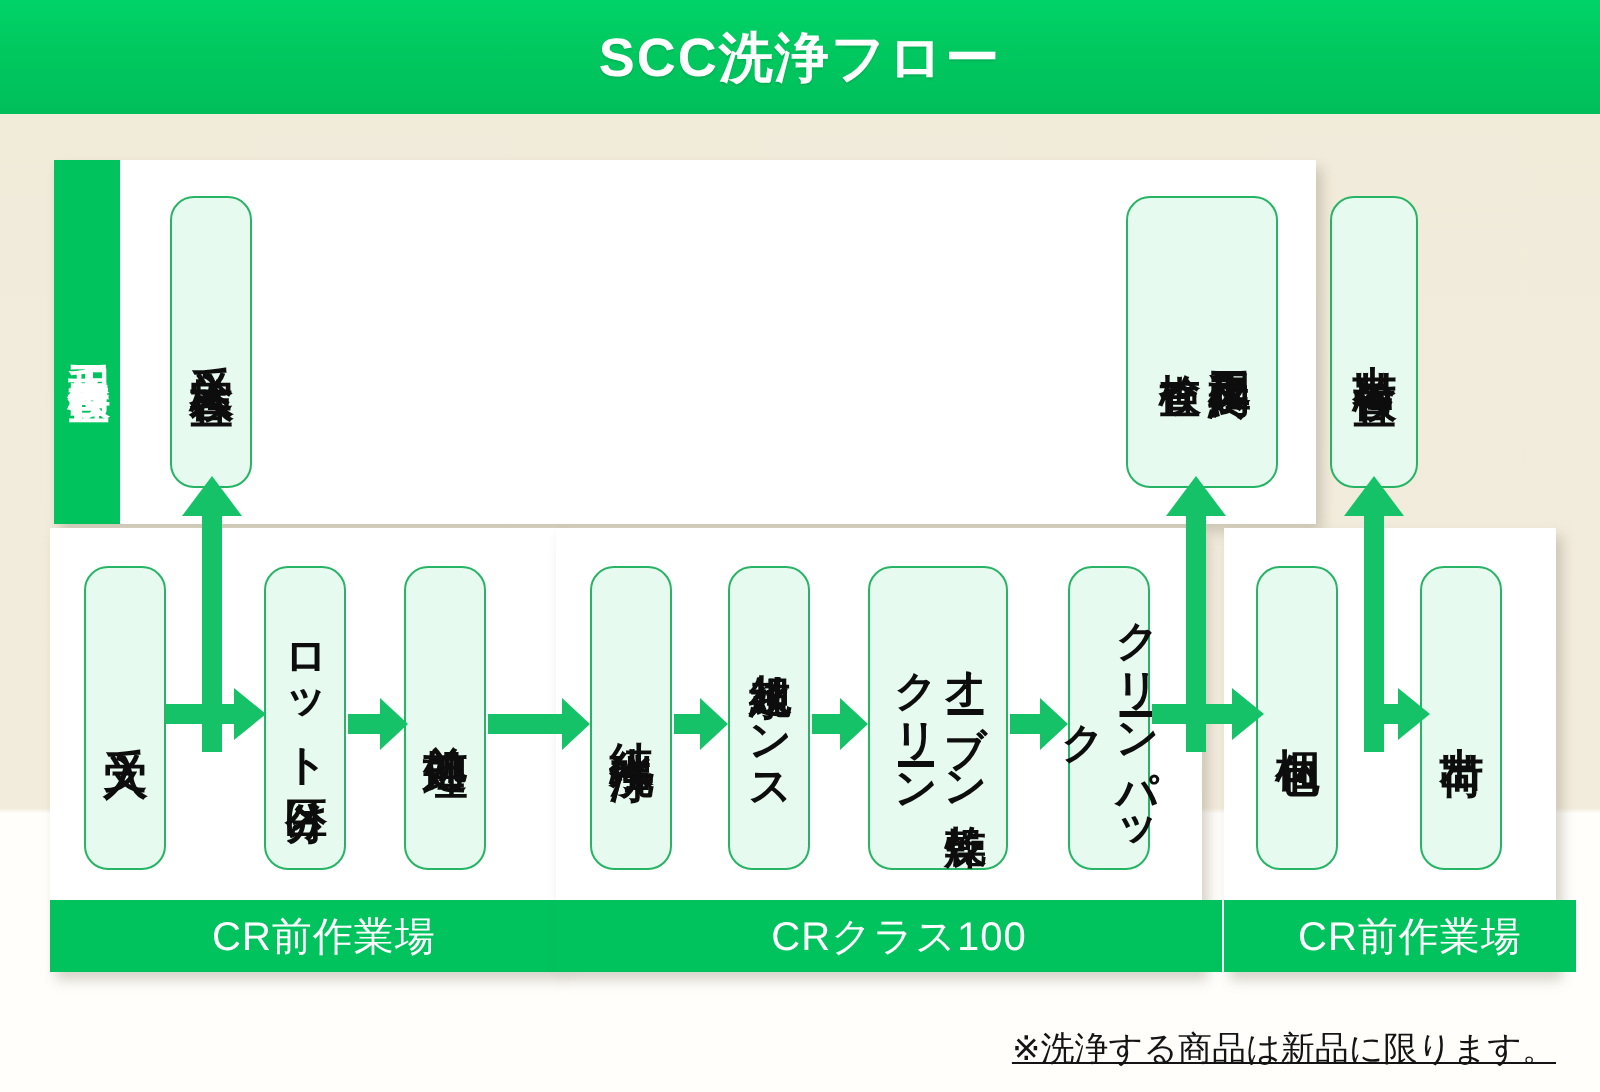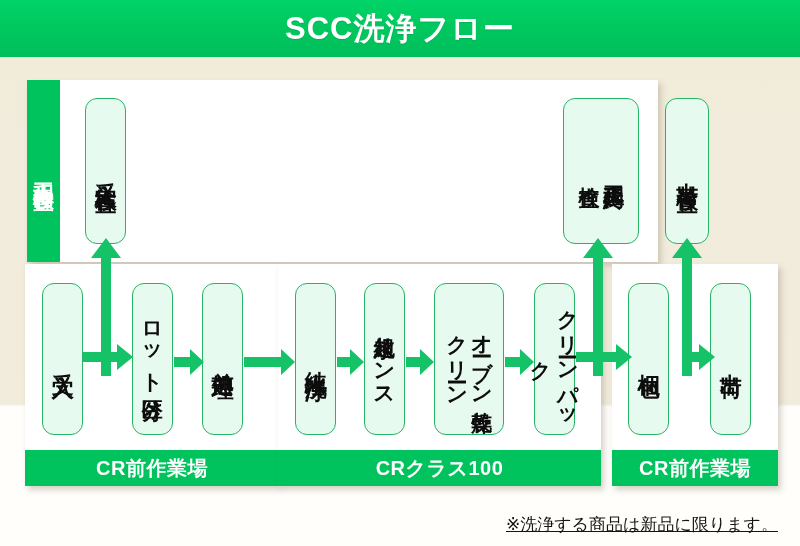--- a/index.html
+++ b/index.html
@@ -9,21 +9,21 @@
     font-family:"Liberation Sans","DejaVu Sans",sans-serif;
     overflow:hidden;position:relative;
   }
   
   #header{
     position:absolute;left:0;top:0;width:800px;height:57px;
     background:linear-gradient(180deg,#00d468 0%,#00c85f 45%,#00bf5b 100%);
     display:flex;align-items:center;justify-content:center;
   }
   #header-title{
-    color:#ffffff;font-size:31px;font-weight:bold;letter-spacing:1px;
+    color:#ffffff;font-size:27px;font-weight:bold;letter-spacing:1px;
     text-shadow:0 1px 1px rgba(0,0,0,.10);
   }
   
   .panel{
     position:absolute;background:#ffffff;
     box-shadow:3px 4px 6px rgba(120,108,85,.30);
   }
   
   #inspection-panel{left:27px;top:80px;width:631px;height:182px;}
   #inspection-sidebar{
@@ -54,21 +54,21 @@
   #box-ukeire-kensa{left:85px;top:98px;width:41px;height:146px;}
   #box-koteinai-shuryo{left:563px;top:98px;width:76px;height:146px;}
   #box-shukka-kensa{left:665px;top:98px;width:44px;height:146px;}
   
   #group1{left:25px;top:264px;width:254px;height:222px;}
   #group2{left:278px;top:264px;width:323px;height:222px;}
   #group3{left:612px;top:264px;width:166px;height:222px;}
   .group-label{
     position:absolute;left:0;bottom:0;width:100%;height:36px;
     background:#00c35e;display:flex;align-items:center;justify-content:center;
-    color:#ffffff;font-size:20px;font-weight:bold;letter-spacing:.5px;
+    color:#ffffff;font-size:20px;font-weight:normal;letter-spacing:.5px;padding-left:10px;
   }
   
   #box-ukeire{left:42px;top:283px;width:41px;height:152px;}
   #box-lot{left:132px;top:283px;width:41px;height:152px;}
   #box-maeshori{left:202px;top:283px;width:41px;height:152px;}
   #box-junsui{left:295px;top:283px;width:41px;height:152px;}
   #box-chojunsui{left:364px;top:283px;width:41px;height:152px;}
   #box-oven{left:434px;top:283px;width:70px;height:152px;}
   #box-cleanpack{left:534px;top:283px;width:41px;height:152px;}
   #box-konpo{left:628px;top:283px;width:41px;height:152px;}

